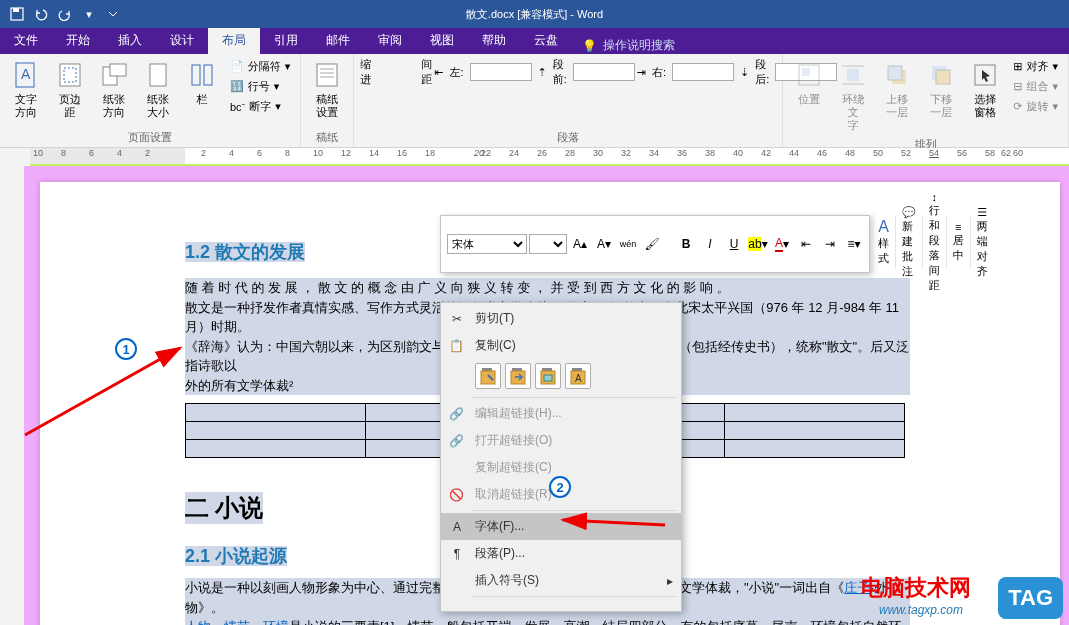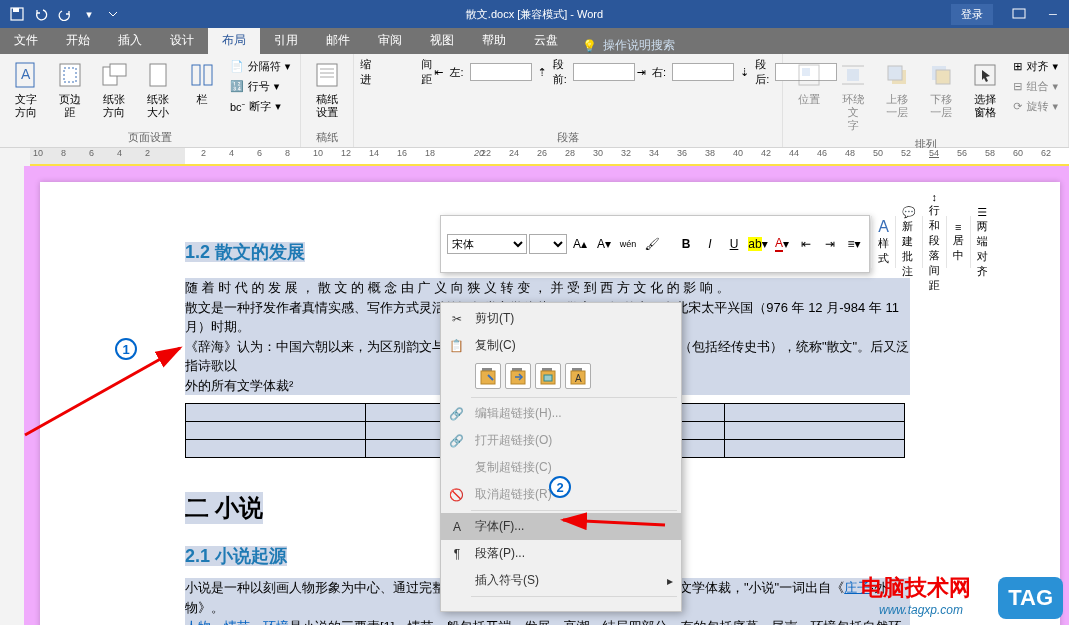--- a/index.html
+++ b/index.html
@@ -4,38 +4,38 @@
 <style>
 *{margin:0;padding:0;box-sizing:border-box;font-family:"Microsoft YaHei","Segoe UI",sans-serif;}
 body{width:1069px;height:625px;overflow:hidden;background:#fff;position:relative;}
 .titlebar{height:28px;background:#2b579a;display:flex;align-items:center;color:#fff;font-size:11px;position:relative;}
 .qat{display:flex;align-items:center;gap:2px;padding-left:6px;}
 .qat-btn{width:22px;height:22px;display:flex;align-items:center;justify-content:center;color:#fff;cursor:pointer;}
 .title-text{position:absolute;left:50%;transform:translateX(-50%);color:#fff;}
 .win-controls{position:absolute;right:0;display:flex;align-items:center;gap:2px;}
 .login-btn{background:#3b67aa;padding:3px 10px;font-size:11px;margin-right:8px;}
 .win-btn{width:32px;height:28px;display:flex;align-items:center;justify-content:center;cursor:pointer;}
-.tabs{height:26px;background:#737373;display:flex;align-items:flex-end;color:#fff;font-size:12px;}
+.tabs{height:26px;background:#4c1d95;display:flex;align-items:flex-end;color:#fff;font-size:12px;}
 .tab{padding:5px 14px;cursor:pointer;}
 .tab.active{background:#f3f3f3;color:#2b579a;}
 .tab.file{padding:5px 14px;}
 .tellme{display:flex;align-items:center;padding:0 10px;gap:6px;color:#cde;}
 .ribbon{height:94px;background:#f3f3f3;border-bottom:1px solid #d4d4d4;display:flex;font-size:11px;}
 .group{border-right:1px solid #e1e1e1;padding:3px 6px 0;display:flex;flex-direction:column;justify-content:space-between;}
 .group-label{text-align:center;color:#666;font-size:11px;padding:2px 0;border-top:0px solid #e8e8e8;}
 .group-body{display:flex;gap:4px;flex:1;align-items:flex-start;}
 .big-btn{display:flex;flex-direction:column;align-items:center;gap:2px;padding:2px 4px;cursor:pointer;min-width:40px;}
 .big-icon{width:32px;height:32px;display:flex;align-items:center;justify-content:center;}
 .btn-label{font-size:11px;line-height:1.2;text-align:center;}
 .small-row{display:flex;flex-direction:column;gap:1px;}
 .small-btn{display:flex;align-items:center;gap:4px;padding:2px 4px;cursor:pointer;white-space:nowrap;}
 .spin-input{width:62px;height:18px;border:1px solid #ababab;background:#fff;font-size:11px;}
 .ruler-area{height:18px;background:#fff;display:flex;}
 .ruler-v-stub{width:30px;background:#f3f3f3;}
-.ruler-h{flex:1;position:relative;background:#fde047;font-size:9px;color:#666;}
+.ruler-h{flex:1;position:relative;background:#bef264;font-size:9px;color:#666;}
 .ruler-h::before{content:"";position:absolute;left:0;right:0;top:0;height:16px;background:linear-gradient(to right,#e8e8e8 0,#e8e8e8 155px,#fff 155px,#fff 100%);}
 .tick{position:absolute;font-size:9px;}
 .doc-area{position:absolute;top:166px;left:0;right:0;bottom:0;background:#f0abfc;overflow:hidden;}
 .ruler-vert{position:absolute;left:0;top:0;width:24px;bottom:0;background:#f3f3f3;}
 .page{position:absolute;left:40px;top:16px;width:1020px;background:#fff;min-height:700px;box-shadow:0 0 6px rgba(0,0,0,0.2);}
 .page-content{padding:20px 0 0 145px;width:870px;}
 .heading1{color:#1f7ab4;font-size:18px;font-weight:bold;margin:18px 0 10px;background:#d0d8e8;display:inline;}
 .heading2{font-size:24px;font-weight:bold;margin:16px 0 10px;font-family:SimSun,serif;background:#d0d8e8;display:inline-block;}
 .para{font-size:13px;line-height:1.5;color:#000;background:#d0d8e8;letter-spacing:0;}
 .para a{color:#0563c1;text-decoration:underline;}
@@ -88,29 +88,20 @@
         </svg>
       </div>
     <div class="qat-btn">▾</div>
     <div class="qat-btn">
         <svg width="10" height="10" viewBox="0 0 10 10">
           <path d="M1 3 L5 7 L9 3" fill="none" stroke="#fff"></path>
         </svg>
       </div>
   </div>
   <div class="title-text">散文.docx [兼容模式] - Word</div>
-  <div class="win-controls">
-    <div class="login-btn">登录</div>
-    <div class="win-btn">
-        <svg width="14" height="12">
-          <rect x="1" y="1" width="12" height="9" fill="none" stroke="#fff"></rect>
-        </svg>
-      </div>
-    <div class="win-btn">─</div>
-  </div>
 </div>
 
 <div class="tabs">
   <div class="tab file">文件</div>
   <div class="tab">开始</div>
   <div class="tab">插入</div>
   <div class="tab">设计</div>
   <div class="tab active">布局</div>
   <div class="tab">引用</div>
   <div class="tab">邮件</div>
@@ -315,21 +306,21 @@
       <span class="tick" style="left: 731px;">42</span>
       <span class="tick" style="left: 759px;">44</span>
       <span class="tick" style="left: 787px;">46</span>
       <span class="tick" style="left: 815px;">48</span>
       <span class="tick" style="left: 843px;">50</span>
       <span class="tick" style="left: 871px;">52</span>
       <span class="tick" style="left: 899px; text-decoration: underline;">54</span>
       <span class="tick" style="left: 927px;">56</span>
       <span class="tick" style="left: 955px;">58</span>
       <span class="tick" style="left: 983px;">60</span>
-      <span class="tick" style="left: 1011px;">62</span>
+      <span class="tick" style="left: 971px;">62</span>
     </div>
 </div>
 
 <div class="doc-area">
   <div class="ruler-vert"></div>
   <div class="page">
     <div class="page-content">
       <div style="height:38px;"></div>
       <span class="heading1">1.2 散文的发展</span>
       <div style="height:14px;"></div>

